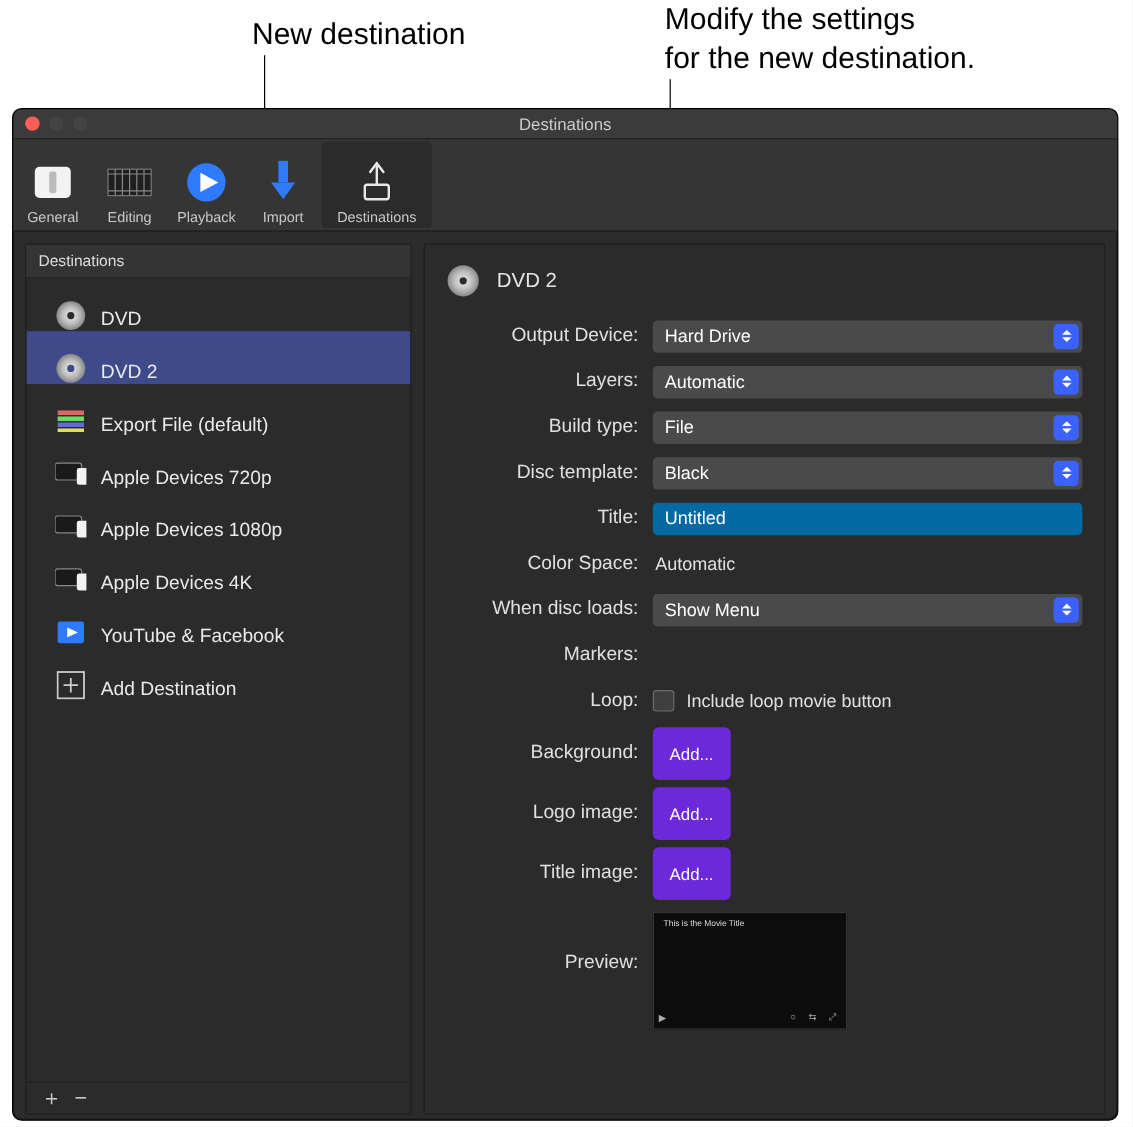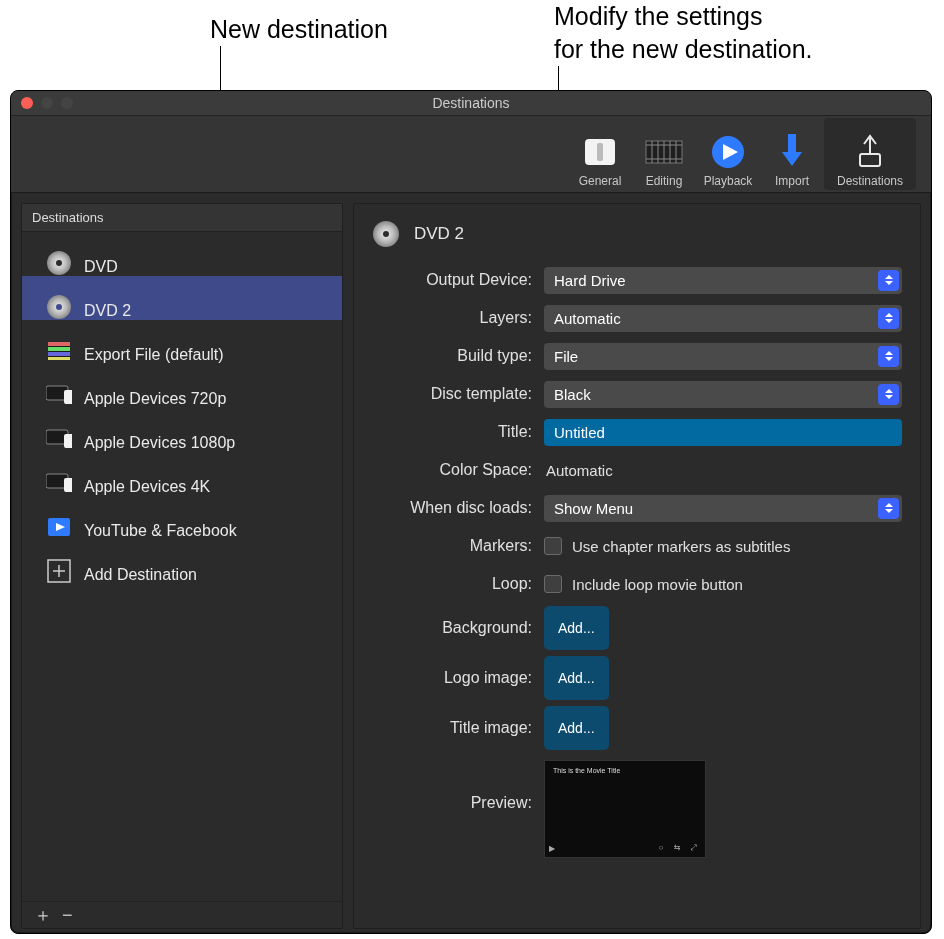--- a/index.html
+++ b/index.html
@@ -7,21 +7,21 @@
   .callout{position:absolute;color:#000;font-size:25px;line-height:1.3;}
   .callout-line{position:absolute;background:#000;width:1px;}
   .window{position:absolute;left:10px;top:90px;width:920px;height:842px;background:#2b2b2b;border:1px solid #000;border-radius:8px;overflow:hidden;box-shadow:0 0 0 1px #1a1a1a inset;}
   .titlebar{height:24px;background:#3b3b3b;display:flex;align-items:center;padding:0 10px;position:relative;border-bottom:1px solid #222;}
   .traffic{display:flex;gap:8px;}
   .tl{width:12px;height:12px;border-radius:50%;}
   .red{background:#ff5f57;}
   .yellow{background:#444;}
   .green{background:#444;}
   .titlebar-title{position:absolute;left:0;right:0;text-align:center;font-size:14px;color:#ccc;}
-  .toolbar{height:76px;background:#353535;border-bottom:1px solid #1a1a1a;display:flex;align-items:center;padding:0 15px;gap:0;justify-content:flex-end;}
+  .toolbar{height:76px;background:#353535;border-bottom:1px solid #1a1a1a;display:flex;align-items:center;padding:0 1px;gap:0;}
   .tb-btn{display:flex;flex-direction:column;align-items:center;justify-content:flex-end;height:70px;width:64px;padding-bottom:2px;color:#c8c8c8;font-size:12px;position:relative;}
   .tb-btn.wide{width:92px;}
   .tb-btn.active{background:#2b2b2b;border-radius:4px;}
   .tb-icon{width:40px;height:40px;display:flex;align-items:center;justify-content:center;margin-bottom:2px;}
   .content{display:flex;height:calc(100% - 100px);}
   .sidebar{width:320px;background:#2b2b2b;border:1px solid #1f1f1f;margin:10px 0 6px 10px;display:flex;flex-direction:column;border-radius:2px;}
   .sidebar-header{padding:6px 10px;font-size:13px;color:#ddd;border-bottom:1px solid #222;background:#343434;}
   .sidebar-list{flex:1;overflow:auto;}
   .sidebar-item{display:flex;align-items:flex-end;gap:12px;height:44px;padding:0 24px;color:#eaeaea;font-size:16px;}
   .sidebar-item.selected{background:#3f4a8a;}
@@ -33,21 +33,21 @@
   .form-label{width:160px;text-align:right;color:#e0e0e0;padding-right:12px;font-size:16px;}
   .form-field{flex:1;}
   .mac-select{position:relative;background:#4a4a4a;border-radius:4px;height:27px;display:flex;align-items:center;padding:0 30px 0 10px;color:#fff;font-size:15px;}
   .mac-select .arrows{position:absolute;right:3px;top:3px;width:21px;height:21px;background:#3b62ff;border-radius:4px;display:flex;flex-direction:column;align-items:center;justify-content:center;}
   .mac-select .arrows:before{content:"";border-left:4px solid transparent;border-right:4px solid transparent;border-bottom:4px solid #fff;margin-bottom:2px;}
   .mac-select .arrows:after{content:"";border-left:4px solid transparent;border-right:4px solid transparent;border-top:4px solid #fff;}
   .mac-input{background:#0369a1;border-radius:4px;height:27px;display:flex;align-items:center;padding:0 10px;color:#fff;font-size:15px;}
   .mac-static{color:#e0e0e0;font-size:15px;padding-left:2px;}
   .mac-check{display:flex;align-items:center;gap:10px;color:#e0e0e0;font-size:15px;}
   .checkbox{width:16px;height:16px;border:1px solid #6a6a6a;background:#3f3f3f;border-radius:3px;}
-  .mac-btn{display:inline-flex;align-items:center;justify-content:center;background:#0c4a6e;border-radius:5px;height:20px;padding:12px 14px;color:#fff;font-size:14px;}
+  .mac-btn{display:inline-flex;align-items:center;justify-content:center;background:#6d28d9;border-radius:5px;height:20px;padding:12px 14px;color:#fff;font-size:14px;}
   .preview-box{width:160px;height:96px;background:#0c0c0c;border:1px solid #333;position:relative;margin-top:4px;}
   .preview-box .ptitle{position:absolute;top:6px;left:8px;font-size:7px;color:#ddd;}
   .preview-box .pbar{position:absolute;left:4px;right:4px;bottom:4px;height:10px;display:flex;align-items:center;justify-content:space-between;color:#aaa;font-size:8px;}
   svg{display:block;}
 </style>
 </head>
 <body>
 <div class="canvas">
 
 <div class="callout" style="left:210px;top:13px;">New destination</div>
@@ -301,26 +301,20 @@
         <div class="form-field">
           <div class="mac-select">
             <span>Show Menu</span>
             <div class="arrows"></div>
           </div>
         </div>
       </div>
 
       <div class="form-row">
         <div class="form-label">Markers:</div>
-        <div class="form-field">
-          <div class="mac-check">
-            <div class="checkbox"></div>
-            <span>Use chapter markers as subtitles</span>
-          </div>
-        </div>
       </div>
 
       <div class="form-row">
         <div class="form-label">Loop:</div>
         <div class="form-field">
           <div class="mac-check">
             <div class="checkbox"></div>
             <span>Include loop movie button</span>
           </div>
         </div>

